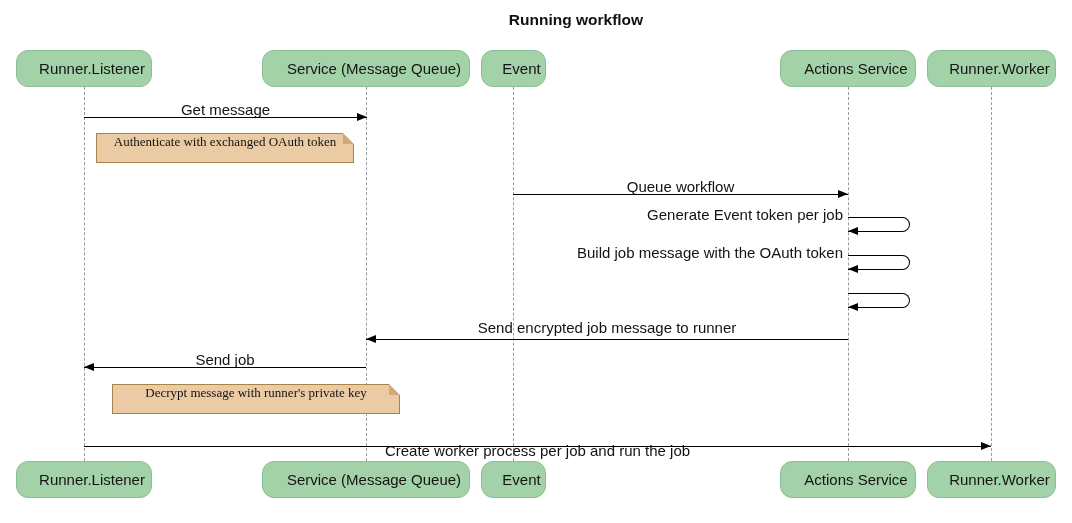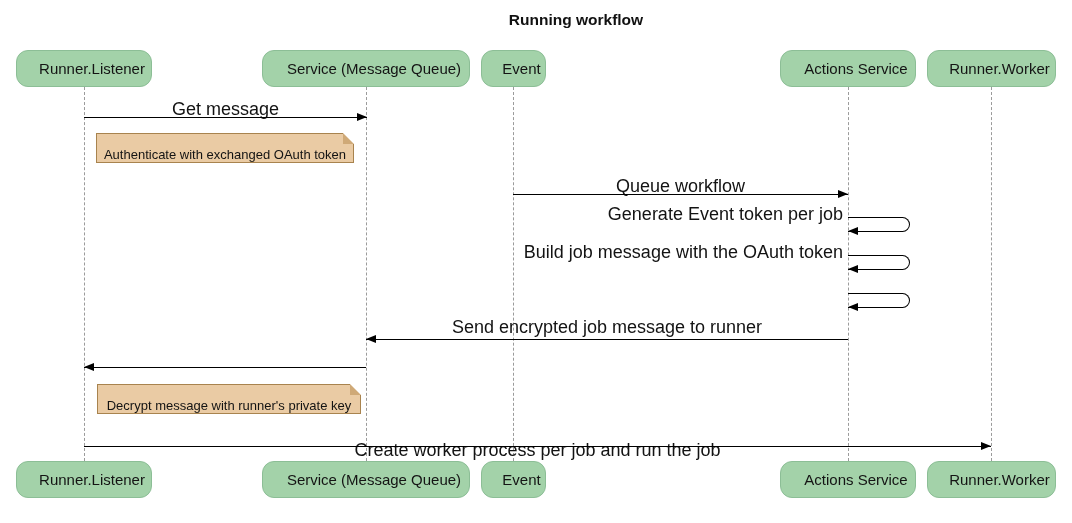--- a/index.html
+++ b/index.html
@@ -15,37 +15,37 @@
     position:absolute;top:87px;height:374px;width:0;
     border-left:1px dashed #9b9b9b;
   }
   .actor{
     position:absolute;height:37px;background:#a3d2a9;border:1px solid #8cbe96;
     border-radius:12px;box-sizing:border-box;
     display:flex;align-items:center;justify-content:center;
     font-size:15px;color:#141414;white-space:nowrap;padding-left:16px;
   }
   .msg-label{
-    position:absolute;font-size:18px;line-height:15px;text-align:center;
+    position:absolute;font-size:15px;line-height:15px;text-align:center;
     color:#131313;white-space:nowrap;
   }
   .msg-label.right{text-align:right;}
   .mline{position:absolute;height:0;border-top:1.4px solid #000;}
   .head-r{position:absolute;width:0;height:0;
     border-left:10px solid #000;border-top:4.6px solid transparent;border-bottom:4.6px solid transparent;}
   .head-l{position:absolute;width:0;height:0;
     border-right:10px solid #000;border-top:4.6px solid transparent;border-bottom:4.6px solid transparent;}
   .loop{
     position:absolute;width:62px;height:15px;box-sizing:border-box;
     border:1.4px solid #000;border-left:none;border-radius:0 9px 9px 0;
   }
   .note{
     position:absolute;background:#eacba4;border:1.3px solid #a8834e;box-sizing:border-box;
-    display:flex;align-items:flex-end;justify-content:center;
-    font-size:13px;color:#131313;white-space:nowrap;
+    display:flex;align-items:flex-start;justify-content:center;
+    font-size:13px;color:#131313;white-space:nowrap;font-family:Liberation Serif, serif;
   }
   .fold{
     position:absolute;top:-1.3px;right:-1.3px;width:0;height:0;
     border-top:11px solid #ffffff;border-left:11px solid #cfa977;
   }
 </style>
 </head>
 <body>
 
 <div class="canvas">
@@ -85,24 +85,25 @@
   <div class="loop" style="left:848px;top:255px"></div>
   <div class="head-l" style="left:848px;top:265px"></div>
 
   <div class="loop" style="left:848px;top:293px"></div>
   <div class="head-l" style="left:848px;top:303px"></div>
 
   <div class="msg-label" style="left:366px;top:320px;width:482px">Send encrypted job message to runner</div>
   <div class="mline" style="left:366px;top:339px;width:482px"></div>
   <div class="head-l" style="left:366px;top:335px"></div>
 
+  <div class="msg-label" style="left:84px;top:352px;width:282px">Send job</div>
   <div class="mline" style="left:84px;top:367px;width:282px"></div>
   <div class="head-l" style="left:84px;top:363px"></div>
 
-  <div class="note" style="left:97px;top:384px;width:264px;height:30px">
+  <div class="note" style="left:112px;top:384px;width:288px;height:30px">
     <span>Decrypt message with runner's private key</span>
     <i class="fold"></i>
   </div>
 
   <div class="msg-label" style="left:84px;top:443px;width:907px">Create worker process per job and run the job</div>
   <div class="mline" style="left:84px;top:446px;width:907px"></div>
   <div class="head-r" style="left:981px;top:442px"></div>
 
   <div class="actor" style="left:16px;top:461px;width:136px">Runner.Listener</div>
   <div class="actor" style="left:262px;top:461px;width:208px">Service (Message Queue)</div>

